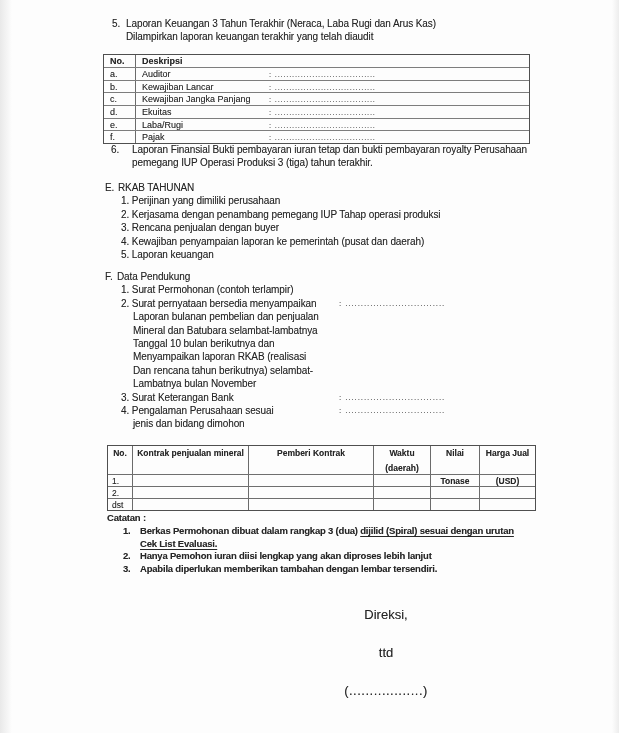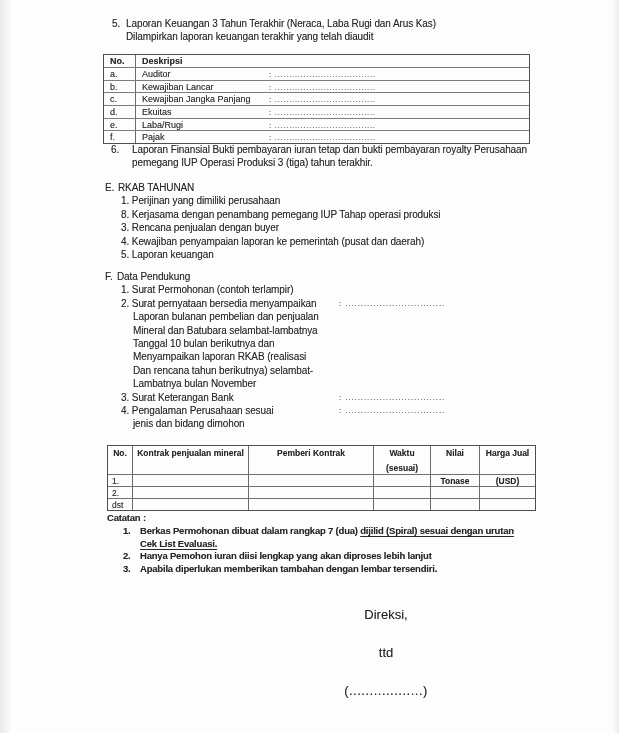--- a/index.html
+++ b/index.html
@@ -133,21 +133,21 @@
     <span class="txt">pemegang IUP Operasi Produksi 3 (tiga) tahun terakhir.</span>
   </div>
 
   <div id="secE" class="body-line">
     <div class="title">
       <span>E.</span>
       <span>RKAB TAHUNAN</span>
     </div>
     <div class="items">
       <div>1. Perijinan yang dimiliki perusahaan</div>
-      <div>8. Kerjasama dengan penambang pemegang IUP Tahap operasi produksi</div>
+      <div>2. Kerjasama dengan penambang pemegang IUP Tahap operasi produksi</div>
       <div>3. Rencana penjualan dengan buyer</div>
       <div>4. Kewajiban penyampaian laporan ke pemerintah (pusat dan daerah)</div>
       <div>5. Laporan keuangan</div>
     </div>
   </div>
 
   <div id="secF" class="body-line">
     <div class="title">
       <span>F.</span>
       <span>Data Pendukung</span>
@@ -185,21 +185,21 @@
       <div class="t2-cell c1">
         <span>Kontrak penjualan mineral</span>
         <span></span>
       </div>
       <div class="t2-cell c2">
         <span>Pemberi Kontrak</span>
         <span></span>
       </div>
       <div class="t2-cell c3">
         <span>Waktu</span>
-        <span>(sesuai)</span>
+        <span>(daerah)</span>
       </div>
       <div class="t2-cell c4">
         <span>Nilai</span>
         <span>Tonase</span>
       </div>
       <div class="t2-cell c5">
         <span>Harga Jual</span>
         <span>(USD)</span>
       </div>
     </div>
@@ -226,21 +226,21 @@
       <div class="t2-cell c3"></div>
       <div class="t2-cell c4"></div>
       <div class="t2-cell c5"></div>
     </div>
   </div>
 
   <div id="catatan">
     <div>Catatan :</div>
     <div class="c-item">
       <span>1.</span>
-      <span><span>Berkas Permohonan dibuat dalam rangkap 7 (dua) </span><span class="uline">dijilid (Spiral) sesuai dengan urutan</span></span>
+      <span><span>Berkas Permohonan dibuat dalam rangkap 3 (dua) </span><span class="uline">dijilid (Spiral) sesuai dengan urutan</span></span>
     </div>
     <div class="indent2 uline">Cek List Evaluasi.</div>
     <div class="c-item">
       <span>2.</span>
       <span>Hanya Pemohon iuran diisi lengkap yang akan diproses lebih lanjut</span>
     </div>
     <div class="c-item">
       <span>3.</span>
       <span>Apabila diperlukan memberikan tambahan dengan lembar tersendiri.</span>
     </div>

